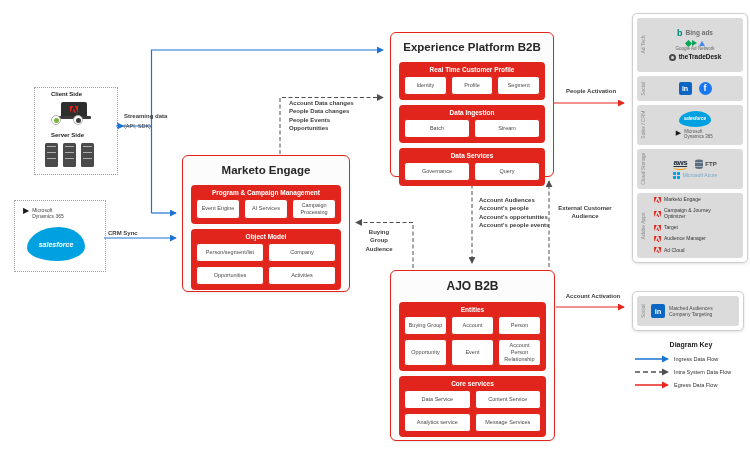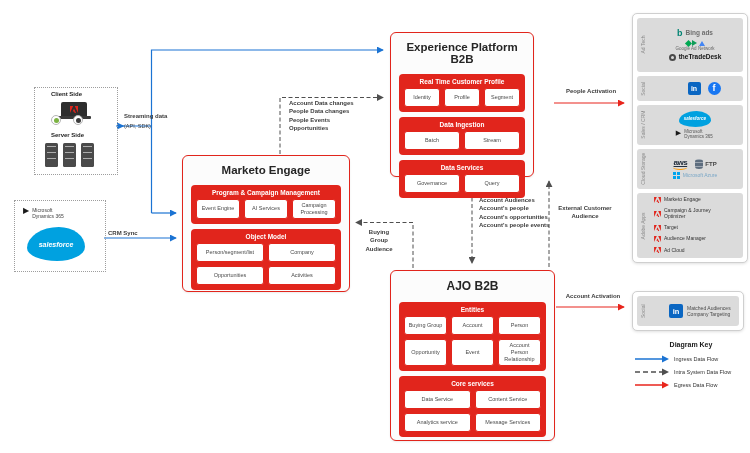--- a/index.html
+++ b/index.html
@@ -53,21 +53,21 @@
   .brand-row{display:flex;align-items:center;gap:3px;line-height:1;}
   .brand-txt{font-size:5.5px;color:#666;}
   .bing-b{color:#008373;font-weight:bold;font-size:9px;}
   .gan-ic{display:flex;gap:1.5px;align-items:center;}
   .gan1{width:5px;height:5px;background:#00a852;transform:rotate(45deg);}
   .gan2{width:0;height:0;border-left:5px solid #0f9d58;border-top:3px solid transparent;border-bottom:3px solid transparent;}
   .gan3{width:0;height:0;border-bottom:5px solid #4285f4;border-left:3px solid transparent;border-right:3px solid transparent;}
   .ttd-ring{width:7px;height:7px;border:2px solid #4a4a4a;border-radius:50%;box-sizing:border-box;}
   .ttd-txt{font-size:6.5px;font-weight:bold;color:#141414;}
   .li-sq{background:#0a66c2;border-radius:2px;color:#fff;font-weight:bold;
-         display:flex;align-items:center;justify-content:center;margin-left:18px;}
+         display:flex;align-items:center;justify-content:center;}
   .fb-ci{background:#1877f2;border-radius:50%;color:#fff;font-weight:bold;
          display:flex;align-items:center;justify-content:center;}
   .aws-wrap{display:flex;flex-direction:column;align-items:center;line-height:1;}
   .aws-txt{font-weight:bold;font-size:8px;color:#232f3e;letter-spacing:-.5px;text-decoration:underline;}
   .aws-smile{width:14px;height:4px;border-bottom:1.5px solid #ff9900;border-radius:50%;margin-top:-2px;}
   .ftp-cyl{width:8px;height:10px;background:#5d6d7e;border-radius:4px/2.5px;
            background-image:repeating-linear-gradient(to bottom,rgba(255,255,255,.4) 0 1px,transparent 1px 3.5px);}
   .ftp-txt{font-size:6px;font-weight:bold;color:#444;}
   .az-sq{width:7px;height:7px;background-color:#00a4ef;
          background-image:linear-gradient(#dbdbdb,#dbdbdb),linear-gradient(#dbdbdb,#dbdbdb);
@@ -167,21 +167,21 @@
       <div class="mtitle">Object Model</div>
       <div class="chips cols2">
         <div class="chip">Person/segment/list</div>
         <div class="chip">Company</div>
         <div class="chip">Opportunities</div>
         <div class="chip">Activities</div>
       </div>
     </div>
   </div>
 
-  <div class="sysbox" style="left:390px;top:32px;width:144px;height:145px;">
+  <div class="sysbox" style="left:390px;top:32px;width:164px;height:145px;">
     <div class="title t-lg">Experience Platform B2B</div>
     <div class="module">
       <div class="mtitle">Real Time Customer Profile</div>
       <div class="chips cols3">
         <div class="chip">Identity</div>
         <div class="chip">Profile</div>
         <div class="chip">Segment</div>
       </div>
     </div>
     <div class="module">

